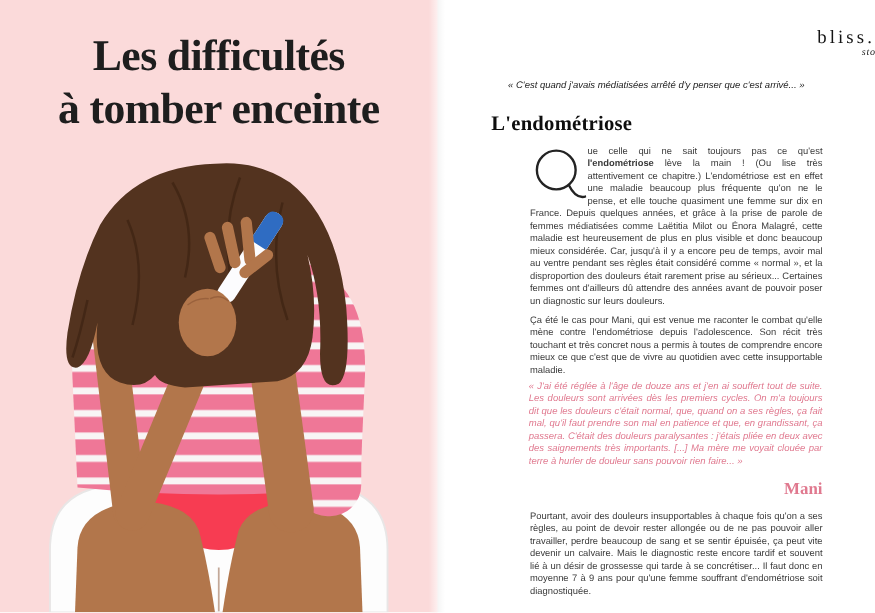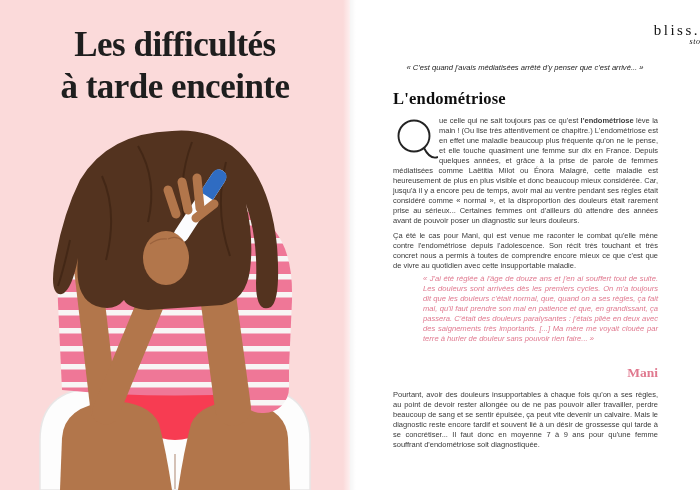--- a/index.html
+++ b/index.html
@@ -56,51 +56,51 @@
     font-family:"Liberation Serif","DejaVu Serif",serif;
     font-weight:700;font-size:13px;color:#101010;
   }
   .article{margin:17px 42px 0 43px;}
   .article-heading{
     font-family:"Liberation Serif","DejaVu Serif",serif;
     font-weight:700;font-size:16.5px;letter-spacing:0.2px;
     color:#0e0e0e;margin:0 0 7px 0;
   }
   .body-text{
-    font-size:7.5px;line-height:10px;color:#3a3a3a;text-align:justify;
+    font-size:7.5px;line-height:10px;color:#3a3a3a;text-align:justify;margin-left:31px;
   }
   .body-text p{margin:0;}
   .para-2{margin-top:5px !important;}
   .para-3{margin-top:9px !important;}
   .bold{font-weight:700;}
   .dropcap{
     float:left;width:45px;height:44px;margin:2px 1px 0 0;
   }
   .dropcap svg{display:block;}
   .sr{position:absolute;width:1px;height:1px;overflow:hidden;clip:rect(0 0 0 0);white-space:nowrap;}
   .pullquote{
     margin:3px 0 0 30px;
     font-style:italic;font-size:7.6px;line-height:10px;
     color:#e0798f;text-align:justify;
   }
   .pullquote-author{
-    margin-top:21px;text-align:right;
+    margin-top:9px;text-align:right;
     font-family:"Liberation Serif","DejaVu Serif",serif;
     font-weight:700;font-size:13.5px;color:#e0798f;
   }
 </style>
 </head>
 <body>
 
 <div class="spread">
 
   <div class="left-page">
     <div class="page-title">
       <div>Les difficultés</div>
-      <div>à tarde enceinte</div>
+      <div>à tomber enceinte</div>
     </div>
 
     <svg class="illu" viewBox="0 0 350 372" xmlns="http://www.w3.org/2000/svg" role="img" aria-label="Illustration d'une femme assise sur les toilettes, tête baissée dans ses mains, tenant un test de grossesse">
       <defs>
         <pattern id="stripes" width="350" height="18" patternUnits="userSpaceOnUse">
           <rect width="350" height="18" fill="#ef7797"></rect>
           <rect y="12" width="350" height="5.5" fill="#f8f5f5"></rect>
         </pattern>
       </defs>
 

